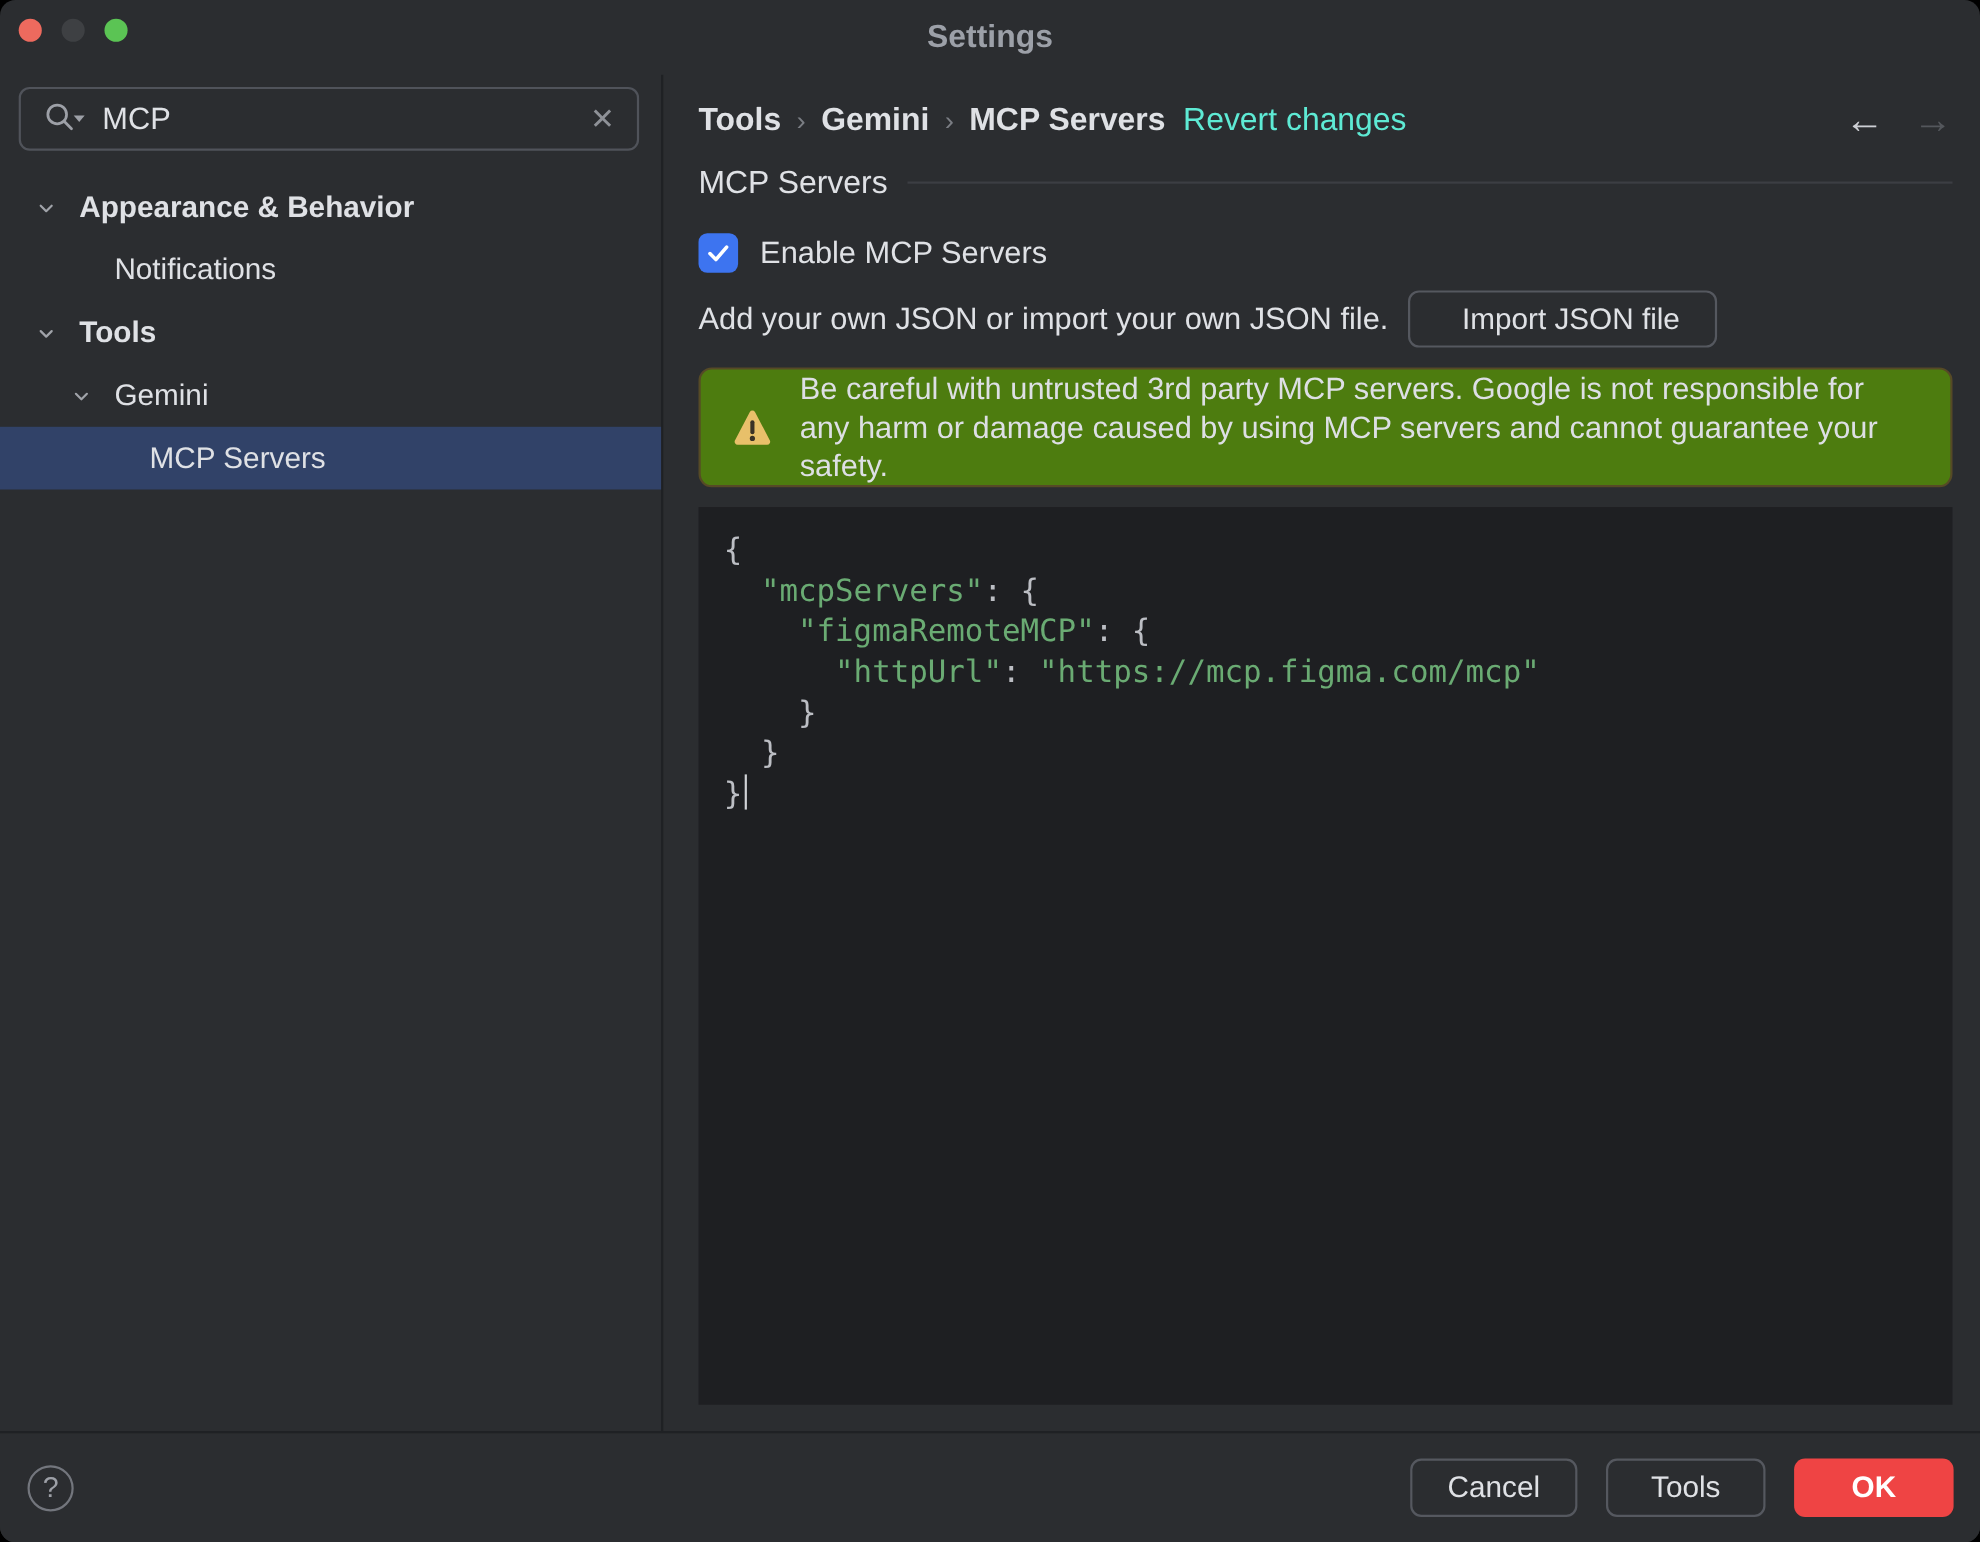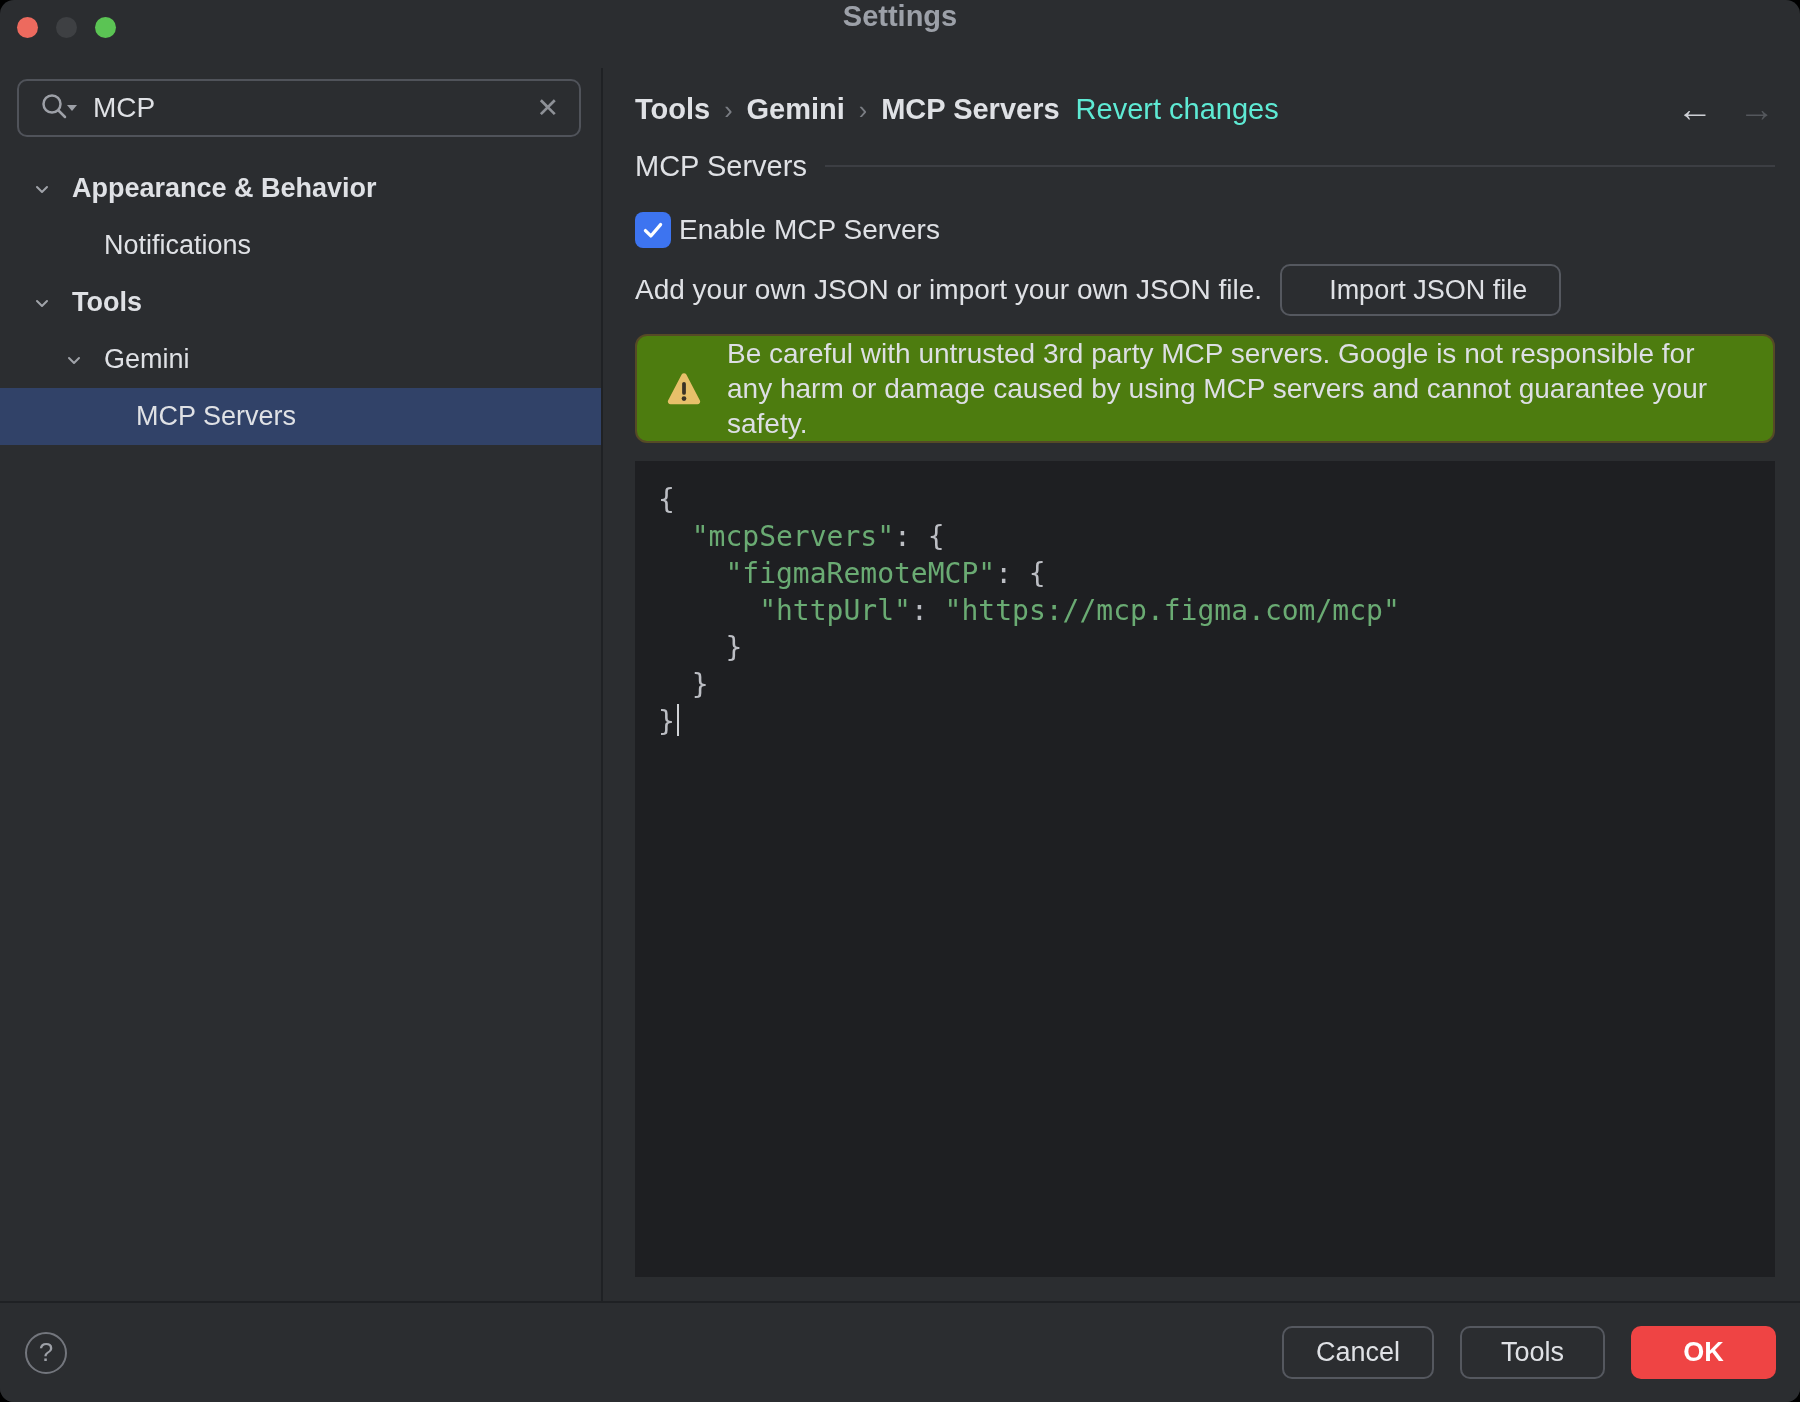--- a/index.html
+++ b/index.html
@@ -2,21 +2,21 @@
 <html><head>
 <meta charset="utf-8">
 <style>
   html,body{margin:0;padding:0;background:#000;}
   .window{
     width:1800px;height:1402px;background:#2B2D30;border-radius:14px;overflow:hidden;
     font-family:"Liberation Sans",sans-serif;color:#DFE1E5;position:relative;
     -webkit-font-smoothing:antialiased;
   }
   
-  .titlebar{height:68px;position:relative;display:flex;justify-content:center;}
+  .titlebar{height:68px;position:relative;display:flex;align-items:center;justify-content:center;}
   .traffic{position:absolute;left:17px;top:17px;display:flex;gap:18px;}
   .dot{width:21px;height:21px;border-radius:50%;}
   .win-title{font-size:29px;font-weight:700;color:#9CA0A8;}
   
   .body-row{display:flex;height:1233px;}
   .sidebar{width:601px;flex:none;position:relative;}
   .v-divider{width:2px;background:#1F2124;flex:none;}
   .content{flex:1;padding:0 25px 0 32px;box-sizing:border-box;position:relative;}
   
   .searchbox{
@@ -42,21 +42,21 @@
   .crumb-sep{color:#7A7D83;font-size:25px;margin:0 14px;padding-top:2px;}
   .revert-link{color:#5eead4;font-weight:400;margin-left:16px;}
   .nav-arrows{margin-left:auto;display:flex;gap:26px;align-items:center;}
   .arrow{font-size:36px;line-height:1;}
   .arrow.back{color:#CDCFD4;}
   .arrow.fwd{color:#54575C;}
   
   .section-row{margin-top:16px;height:40px;display:flex;align-items:center;font-size:29px;color:#DFE1E5;}
   .section-hr{flex:1;height:2px;background:#3C3E43;margin-left:18px;}
   
-  .check-row{margin-top:24px;height:40px;display:flex;align-items:center;gap:8px;font-size:28px;}
+  .check-row{margin-top:24px;height:40px;display:flex;align-items:center;gap:20px;font-size:28px;}
   .checkbox{width:36px;height:36px;background:#3D74F0;border-radius:8px;display:flex;align-items:center;justify-content:center;flex:none;}
   
   .import-row{margin-top:14px;height:52px;display:flex;align-items:center;font-size:28px;}
   .btn{box-sizing:border-box;height:53px;min-width:145px;border-radius:10px;font-size:27px;
        display:flex;align-items:center;justify-content:center;padding:0 32px;
        font-family:"Liberation Sans",sans-serif;background:transparent;}
   .btn.outline{border:2px solid #55585F;color:#DFE1E5;}
   .btn.primary{background:#ef4444;border:none;color:#FFFFFF;font-weight:700;text-align:center;}
   .import-btn{margin-left:18px;height:52px;padding-left:47px;}
   

